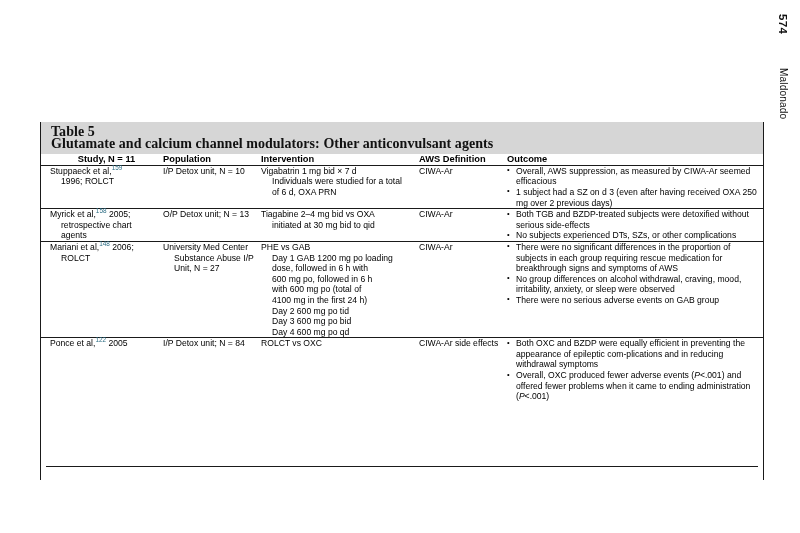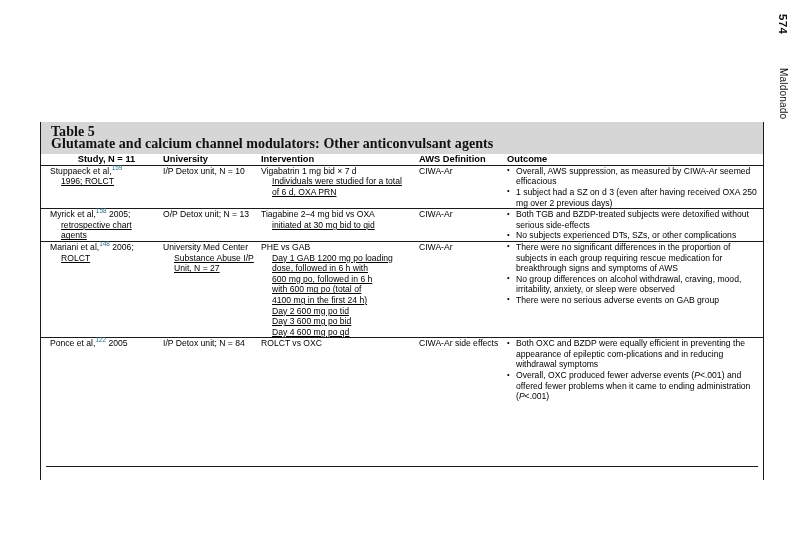--- a/index.html
+++ b/index.html
@@ -102,21 +102,20 @@
   }
   tbody tr.first-body td { border-top: none; }
   tbody td.first { padding-left: 9px; }
 
   .hang {
     padding-left: 11px;
     text-indent: -11px;
   }
   .ind {
     padding-left: 11px;
-    text-decoration: underline;
   }
 
   sup.ref {
     font-size: 6.4px;
     vertical-align: super;
     line-height: 0;
     color: #2f6f86;
     font-weight: normal;
   }
 
@@ -168,21 +167,21 @@
     <colgroup>
       <col class="c-study">
         <col class="c-pop">
         <col class="c-int">
       <col class="c-aws">
         <col class="c-out">
     </colgroup>
     <thead>
       <tr>
         <th class="first">Study, N = 11</th>
-        <th>University</th>
+        <th>Population</th>
         <th>Intervention</th>
         <th>AWS Definition</th>
         <th>Outcome</th>
       </tr>
     </thead>
     <tbody id="tbody">
         <tr class="first-body">
           <td class="first">
             <div class="hang">Stuppaeck et al,<sup class="ref">159</sup></div>
             <div class="ind">1996; ROLCT</div>

